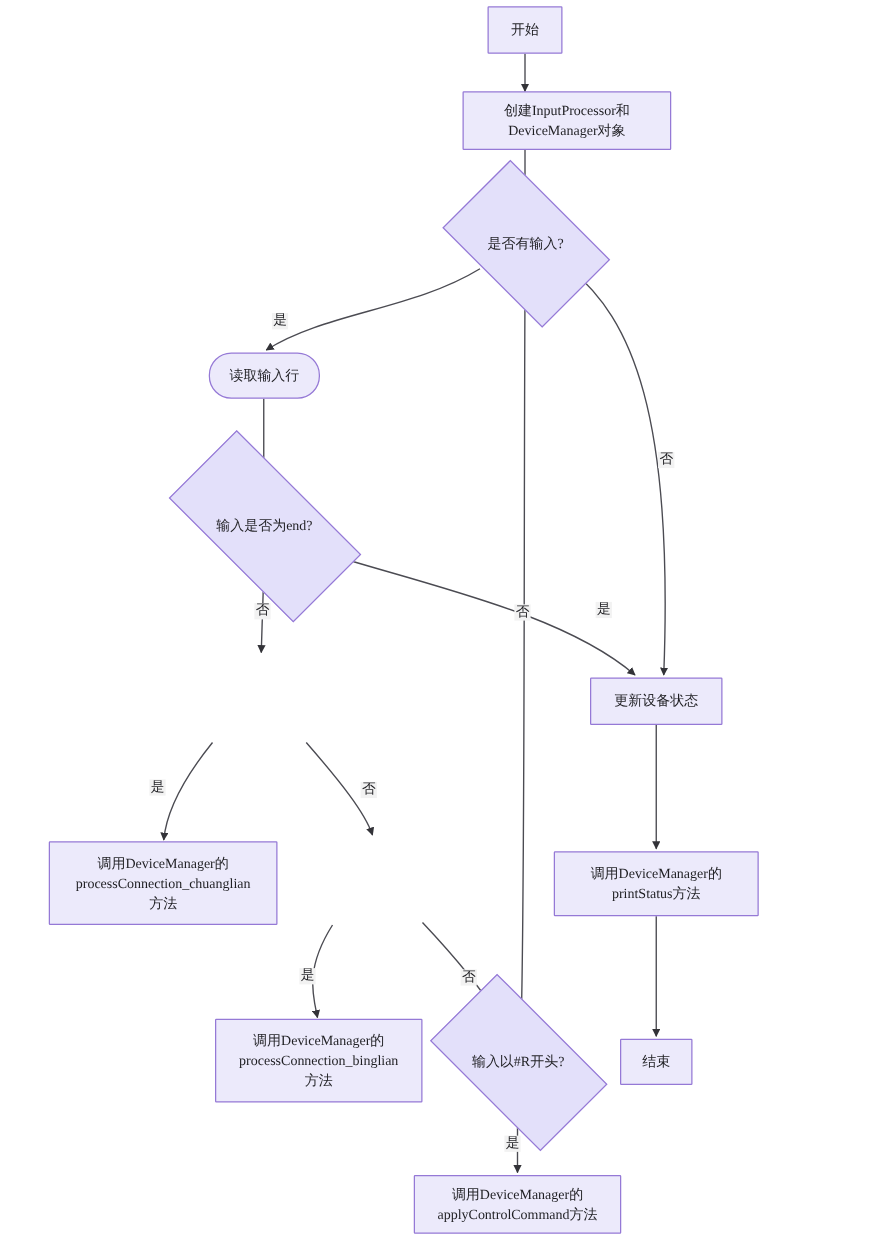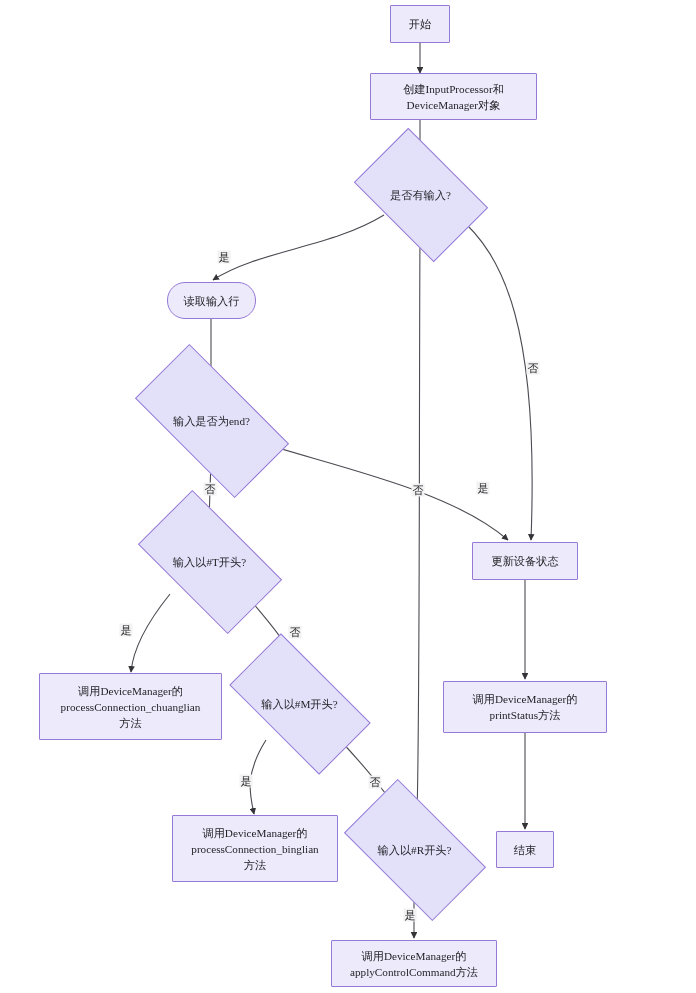--- a/index.html
+++ b/index.html
@@ -142,35 +142,27 @@
 
   <div class="node rect" style="left:167px; top:282px; width:89px; height:37px;border-radius:18px;">
     <span class="label">读取输入行</span>
   </div>
 
   <div class="node diamond" style="left:141px; top:382px; width:141px; height:77px;text-align:right;">
     <span class="dshape"></span>
     <span class="label">输入是否为end?</span>
   </div>
 
-  <div class="node diamond" style="left:146px; top:523px; width:127px; height:77px;">
-    <span class="dshape"></span>
-    <span class="label">输入以#T开头?</span>
-  </div>
 
   <div class="node rect" style="left:39px; top:673px; width:183px; height:67px;">
     <span class="label">调用DeviceManager的
 processConnection_chuanglian
 方法</span>
   </div>
 
-  <div class="node diamond" style="left:236px; top:667px; width:127px; height:73px;">
-    <span class="dshape"></span>
-    <span class="label">输入以#M开头?</span>
-  </div>
 
   <div class="node rect" style="left:172px; top:815px; width:166px; height:67px;">
     <span class="label">调用DeviceManager的
 processConnection_binglian
 方法</span>
   </div>
 
   <div class="node diamond" style="left:352px; top:812px; width:125px; height:76px;">
     <span class="dshape"></span>
     <span class="label">输入以#R开头?</span>

